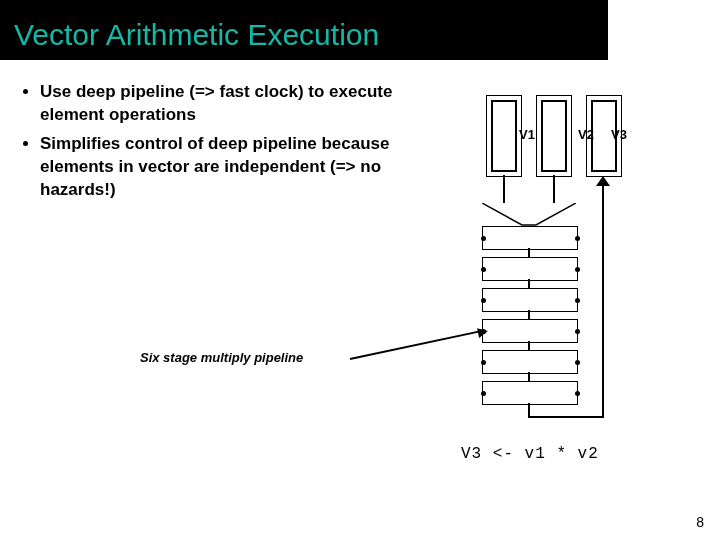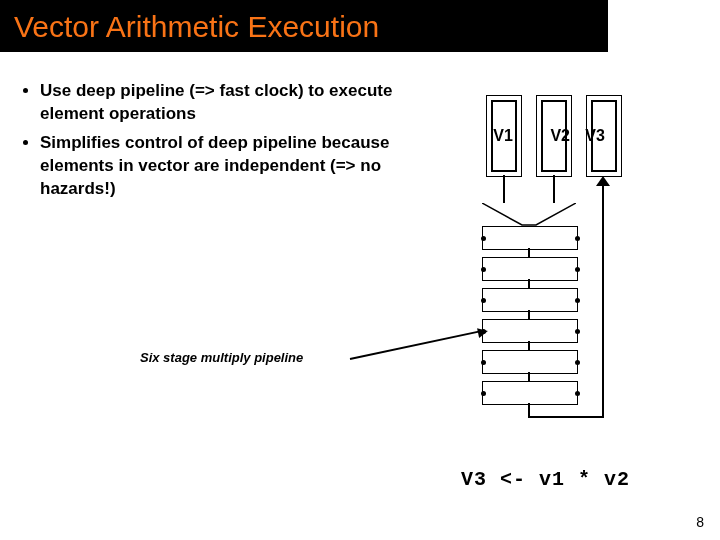--- a/index.html
+++ b/index.html
@@ -6,29 +6,29 @@
     margin: 0;
     padding: 0;
     width: 720px;
     height: 540px;
     font-family: Arial, Helvetica, sans-serif;
     background: #fff;
     color: #000;
   }
   .title-bar {
     background: #000;
-    color: #f97316;
+    color: #14b8a6;
     font-size: 30px;
-    padding: 10px 14px 8px 14px;
+    padding: 18px 14px 8px 14px;
     width: 580px;
   }
   .content {
     display: flex;
     flex-direction: row;
-    margin-top: 28px;
+    margin-top: 21px;
   }
   .left {
     width: 430px;
     padding-left: 18px;
   }
   ul.bullets {
     list-style: disc;
     margin: 0;
     padding-left: 22px;
   }
@@ -44,24 +44,23 @@
     top: 350px;
     font-size: 13px;
     font-style: italic;
     font-weight: bold;
   }
   .equation {
     position: absolute;
     left: 461px;
     top: 445px;
     font-family: "Courier New", monospace;
-    font-weight: bold;
-    font-size: 20px;
+    font-weight: normal;
+    font-size: 16px;
     letter-spacing: 1px;
-    margin-top: 23px;
   }
   .pagenum {
     position: absolute;
     right: 16px;
     bottom: 10px;
     font-size: 14px;
   }
   
   .diagram {
     position: absolute;
@@ -86,23 +85,24 @@
     bottom: 4px;
     border: 2px solid #000;
   }
   .reg1 { left: 16px; }
   .reg2 { left: 66px; }
   .reg3 { left: 116px; }
   .reglabel {
     position: absolute;
     width: 34px;
     text-align: center;
-    font-size: 16px;
+    font-size: 13px;
     font-weight: bold;
     top: 32px;
+    padding-left: 24px;
   }
   .rl1 { left: 16px; }
   .rl2 { left: 66px; text-align: right; }
   .rl3 { left: 108px; }
   .drop {
     position: absolute;
     width: 2px;
     background: #000;
   }
   .d1 { left: 33px; top: 80px; height: 28px; }

